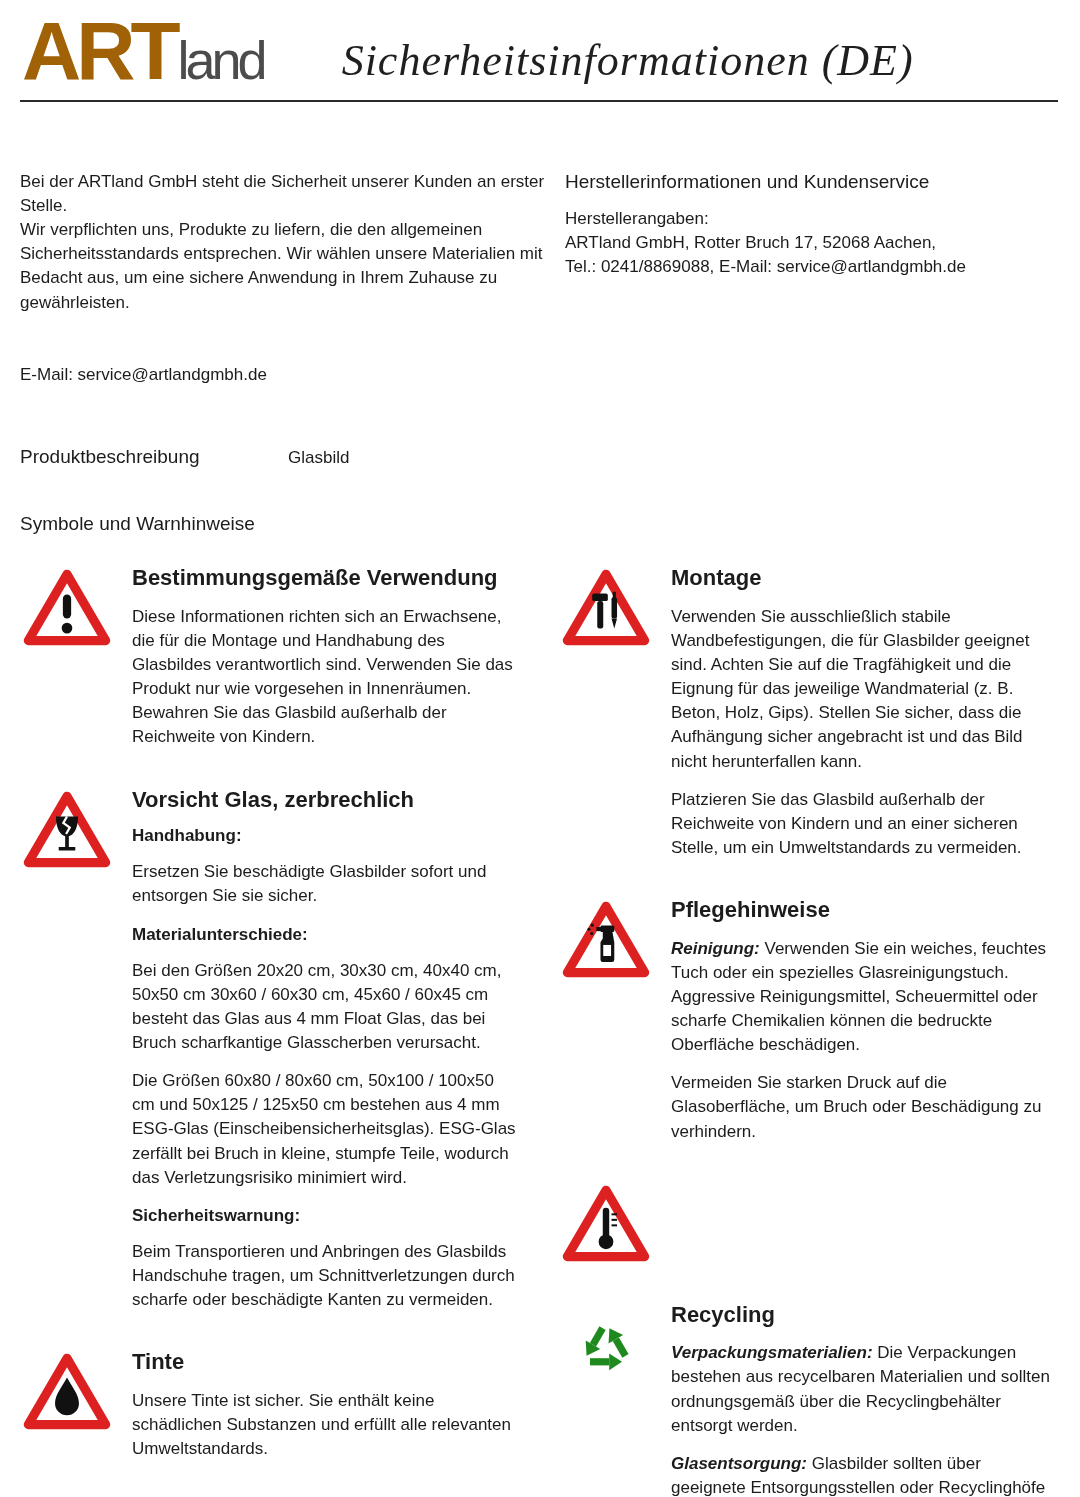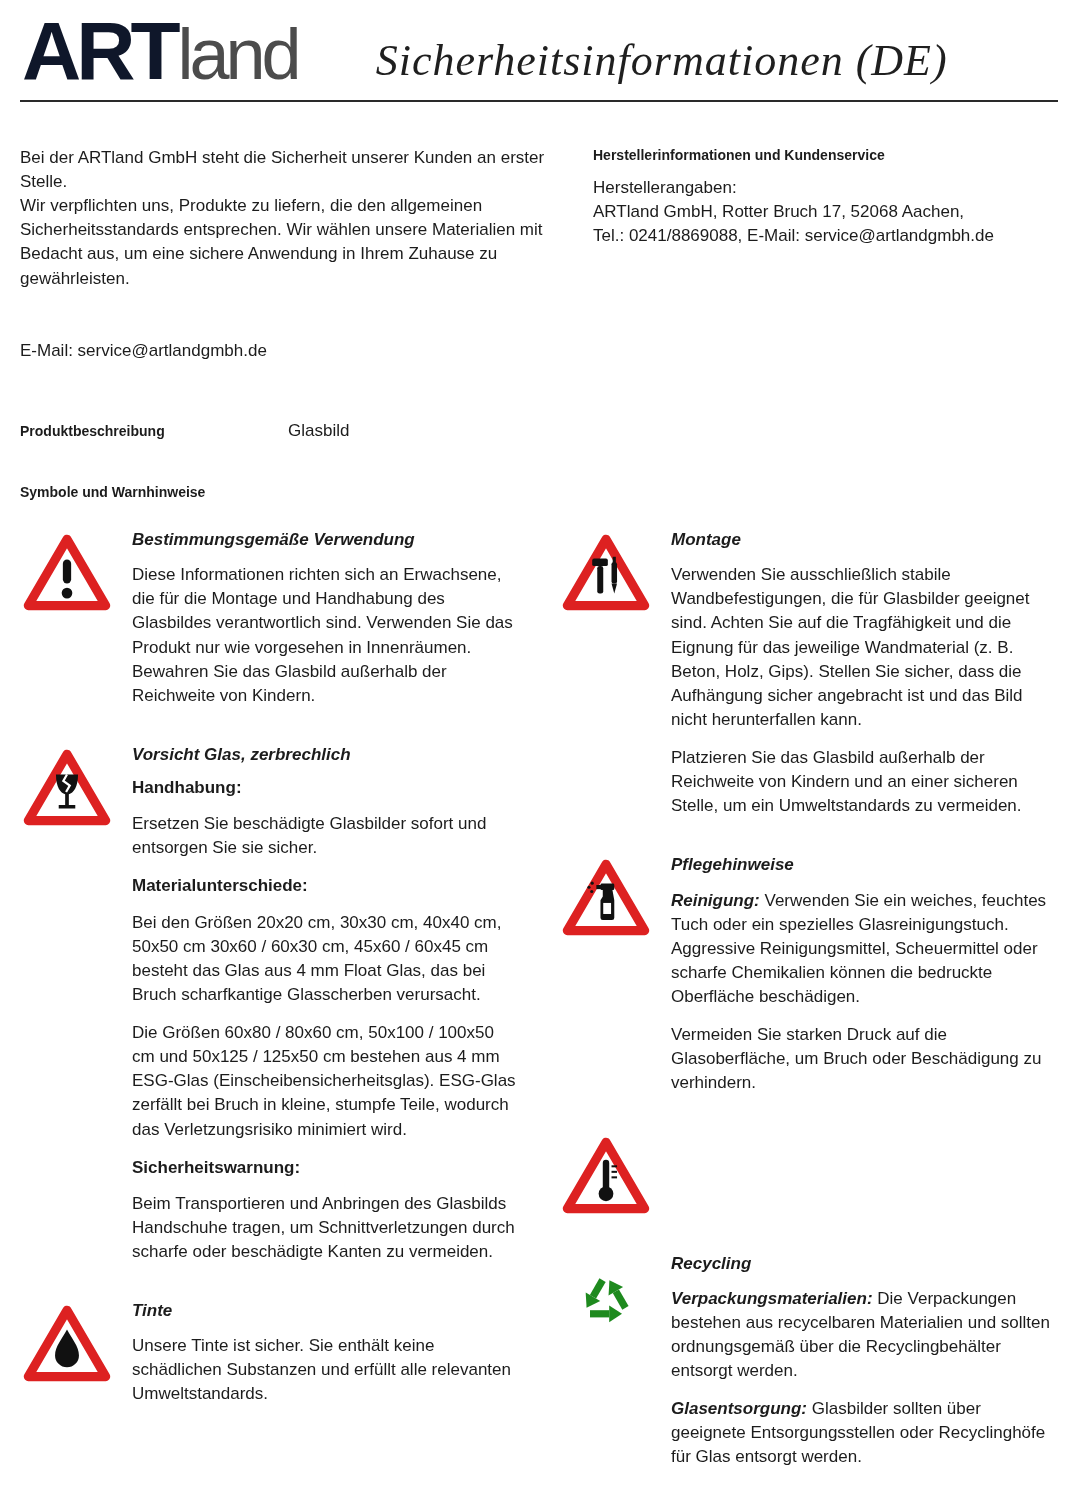--- a/index.html
+++ b/index.html
@@ -8,52 +8,52 @@
   body {
     width: 1080px; min-height: 1497px;
     font-family: "Liberation Sans", sans-serif;
     color: #1c1c1c;
   }
   .page { padding: 12px 22px 30px 20px; }
 
   
   .header { display: flex; align-items: flex-end; }
   .logo { line-height: 0.95; white-space: nowrap; padding-left: 2px; }
-  .logo-art { font-size: 82px; font-weight: 700; color: #0f172a; letter-spacing: -5px; }
-  .logo-land { font-size: 72px; font-weight: 400; color: #4c4c4c; letter-spacing: -4px; margin-left: 2px; }
+  .logo-art { font-size: 82px; font-weight: 700; color: #a16207; letter-spacing: -5px; }
+  .logo-land { font-size: 54px; font-weight: 400; color: #4c4c4c; letter-spacing: -4px; margin-left: 2px; }
   .doc-title {
     font-family: "Liberation Serif", serif; font-style: italic;
     font-size: 44px; color: #1f1f1f; margin-left: 78px; padding-bottom: 4px;
     letter-spacing: 1px;
   }
   .rule { border-top: 2px solid #2a2a2a; margin-top: 10px; }
 
   
-  .intro-grid { display: grid; grid-template-columns: 545px 1fr; column-gap: 28px; margin-top: 44px; }
+  .intro-grid { display: grid; grid-template-columns: 545px 1fr; margin-top: 68px; }
   p { margin: 0; font-size: 17px; line-height: 1.42; }
-  .h-bold { font-size: 14px; font-weight: 700; margin: 0; line-height: 1.3; }
+  .h-bold { font-size: 19px; font-weight: 400; margin: 0; line-height: 1.3; }
   .intro-right .h-bold { margin-bottom: 12px; }
   .responsible { margin-top: 24px; }
 
   
   .product-row { margin-top: 58px; display: flex; align-items: baseline; }
   .product-label { flex: 0 0 268px; }
   .product-value { font-size: 17px; }
 
   .symbols-heading { margin-top: 42px; }
 
   
   .warn-grid { display: grid; grid-template-columns: 1fr 1fr; column-gap: 40px; margin-top: 28px; }
   .warn-section { display: flex; margin-bottom: 36px; }
   .warn-icon { flex: 0 0 94px; margin-right: 18px; display: flex; justify-content: center; align-items: flex-start; }
   .warn-icon svg { width: 92px; height: 85px; }
   .warn-icon.recycle svg { width: 80px; height: 80px; margin-top: 2px; }
   .warn-text { flex: 1; min-width: 0; }
   .warn-text p { hyphens: auto; margin-top: 12px; -webkit-hyphens: auto; }
-  .warn-text h3 { font-size: 17px; font-weight: 700; margin: 0 0 10px; line-height: 1.3; font-style: italic; }
+  .warn-text h3 { font-size: 22px; font-weight: 700; margin: 0 0 10px; line-height: 1.3; }
   .sub-title { font-weight: 700; margin: 14px 0 1px; font-size: 17px; line-height: 1.42; }
   .warn-text h3 + .sub-title { margin-top: 0; }
   .para { margin-bottom: 13px; }
   .para:last-child { margin-bottom: 0; }
   b.inline-label { font-weight: 700; font-style: italic; }
 </style>
 </head>
 <body>
 
 <div class="page">

